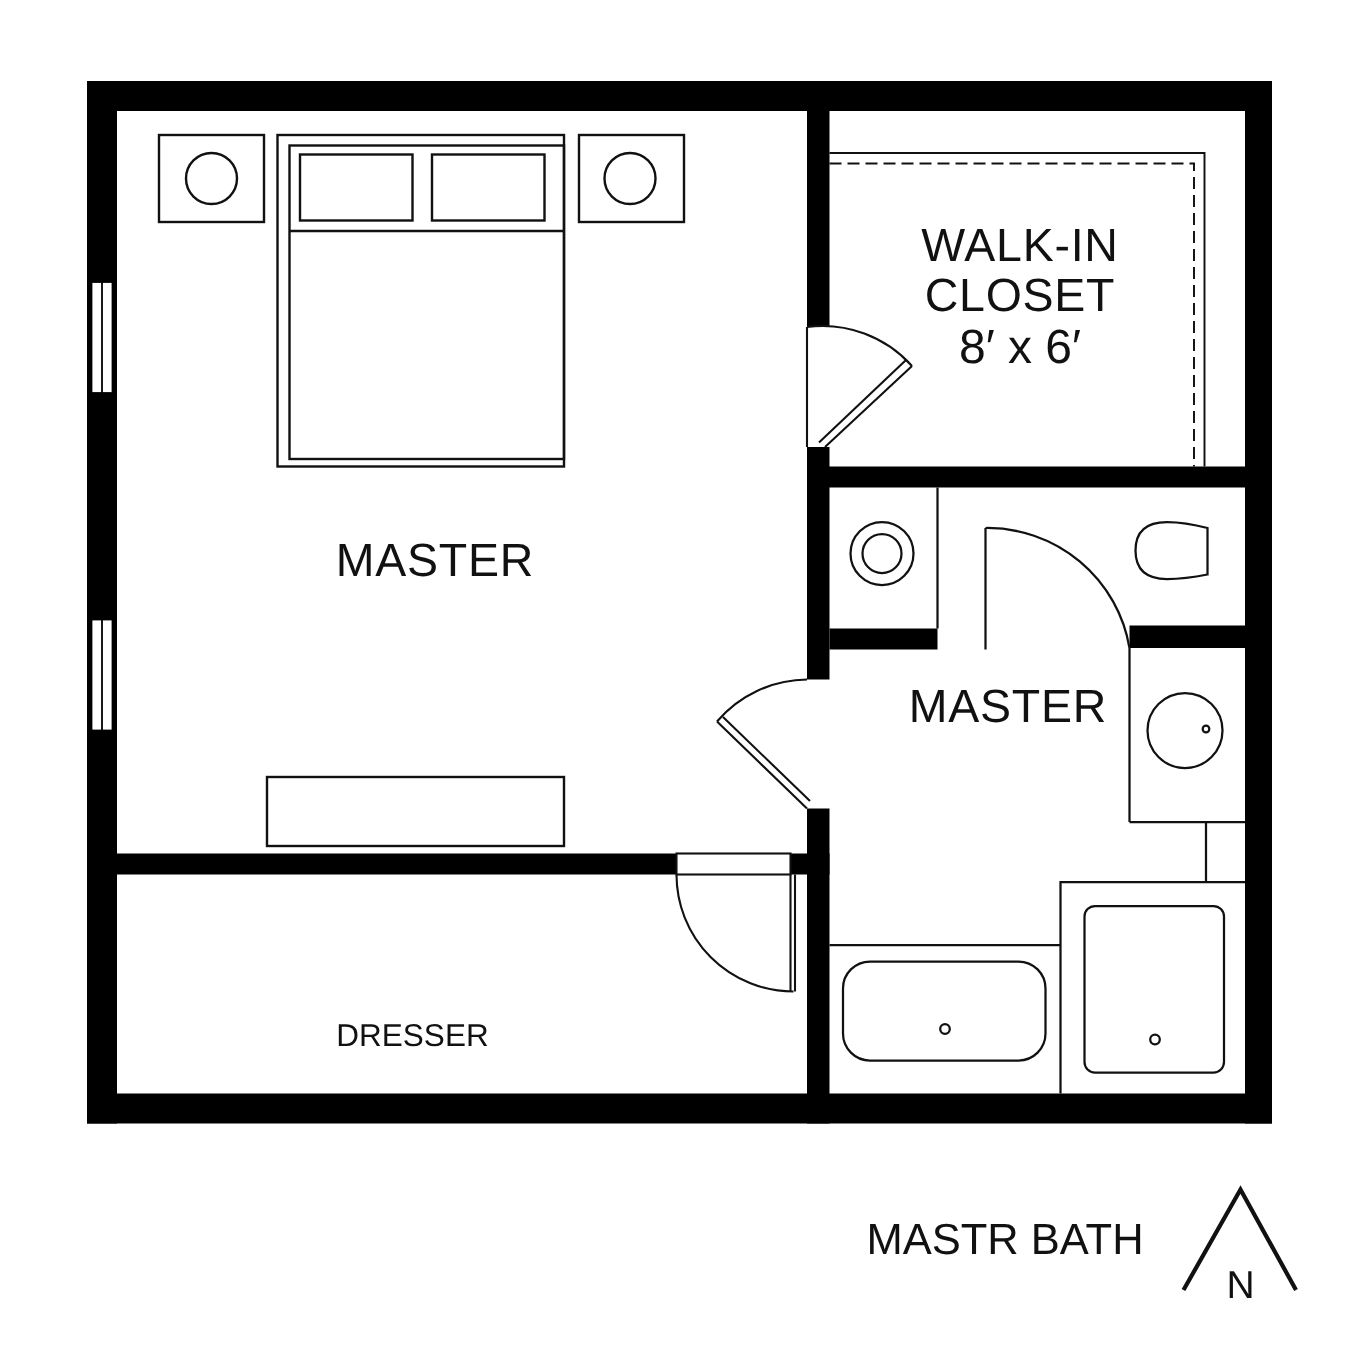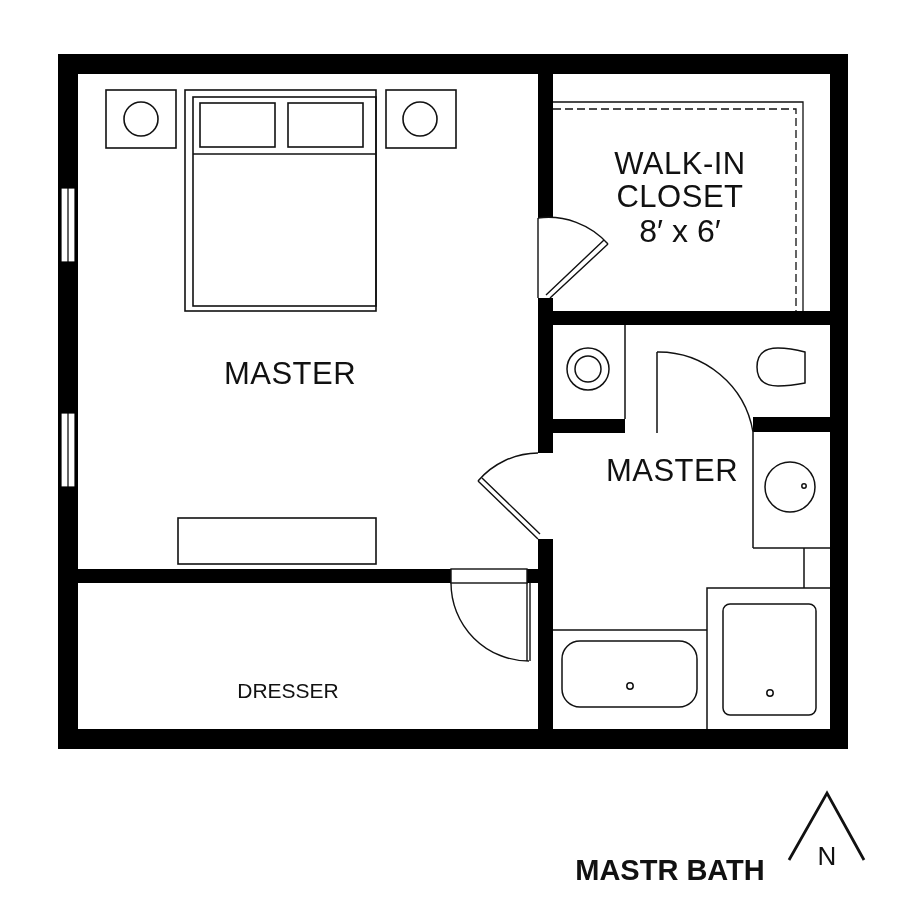--- a/index.html
+++ b/index.html
@@ -2,21 +2,21 @@
 <html><head>
 <meta charset="utf-8">
 <style>
   html, body { margin: 0; padding: 0; background: #ffffff; }
   body { width: 900px; height: 900px; position: relative; overflow: hidden; font-family: "Liberation Sans", "DejaVu Sans", sans-serif; }
   #plan { position: absolute; left: 0; top: 0; width: 900px; height: 900px; }
   .lbl { position: absolute; color: #111111; text-align: center; line-height: 1.05; font-family: "Liberation Sans", "DejaVu Sans", sans-serif; }
   .room-name { font-size: 31px; letter-spacing: 0.5px; }
   .room-dim { font-size: 32px; margin-top: 2px; }
   .small-name { font-size: 21px; }
-  .title-name { font-size: 29px; font-weight: bold; margin-top: 43px; }
+  .title-name { font-size: 29px; font-weight: normal; }
   .title-scale { font-size: 23px; }
   .north-letter { font-size: 26px; }
 </style>
 </head>
 <body>
 
 <svg id="plan" viewBox="0 0 900 900" xmlns="http://www.w3.org/2000/svg">
 
   <g fill="#000">
     <rect x="58" y="54" width="790" height="20"></rect>
@@ -114,18 +114,18 @@
 <div class="lbl" style="left:590px; top:148px; width:180px;">
   <div class="room-name">WALK-IN</div>
   <div class="room-name">CLOSET</div>
   <div class="room-dim">8′ x 6′</div>
 </div>
 
 <div class="lbl" style="left:592px; top:455px; width:160px;">
   <div class="room-name">MASTER</div>
 </div>
 
-<div class="lbl small-name" style="left:208px; top:680px; width:160px;">DRESSER</div>
+<div class="lbl small-name" style="left:195px; top:680px; width:160px;">DRESSER</div>
 
 <div class="lbl" style="left:555px; top:812px; width:230px;">
   <div class="title-name">MASTR BATH</div>
 </div>
 <div class="lbl north-letter" style="left:812px; top:843px; width:30px;">N</div>
 
 </body></html>

